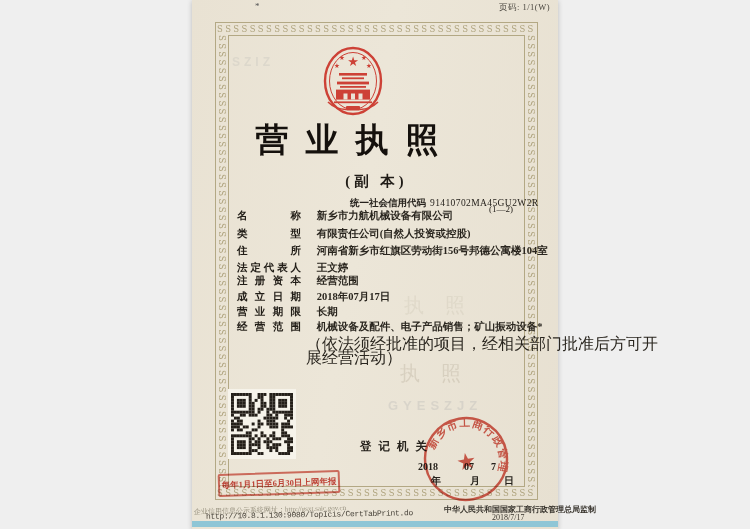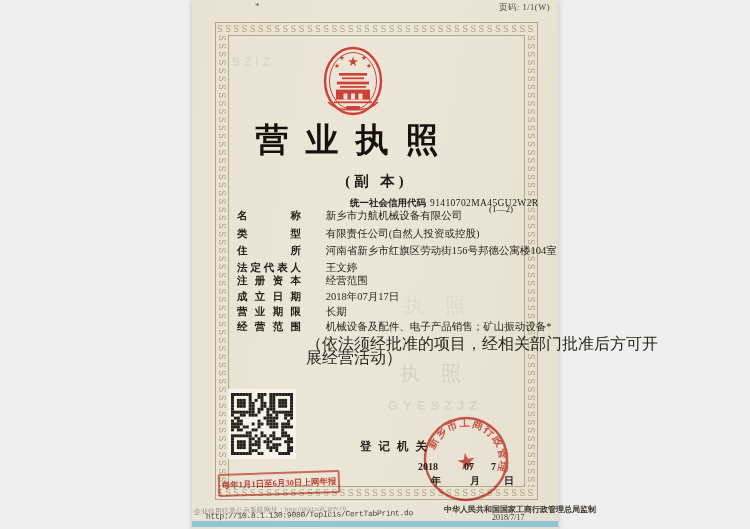--- a/index.html
+++ b/index.html
@@ -38,21 +38,21 @@
   .subtitle{
     position:absolute;left:23px;width:323px;top:172px;text-align:center;
     font-weight:bold;font-size:14.5px;letter-spacing:4px;color:#201c17;
   }
   .credit-line{position:absolute;left:158px;top:192px;white-space:nowrap;}
   .credit-line .lbl{font-weight:bold;font-size:9.5px;color:#26221d;}
   .credit-line .code{font-size:9.5px;color:#26221d;letter-spacing:.4px;}
   .page-index{position:absolute;left:297px;top:204px;font-size:9px;color:#26221d;}
   .row{position:absolute;left:45px;white-space:nowrap;font-size:10.5px;color:#2a261f;}
   .row .label{display:inline-block;width:64px;font-weight:bold;text-align:justify;text-align-last:justify;vertical-align:top;color:#211d17;}
-  .row .value{display:inline-block;margin-left:22px;vertical-align:top;}
+  .row .value{display:inline-block;margin-left:13px;vertical-align:top;font-weight:bold;}
   .scope-extra{position:absolute;left:114px;font-size:16px;color:#2a261f;white-space:nowrap;}
   .qr{position:absolute;left:36px;top:389px;width:68px;height:70px;background:#f6f3ea;
       display:flex;align-items:center;justify-content:center;}
   .reg-label{position:absolute;left:168px;top:439px;font-weight:bold;font-size:11.5px;letter-spacing:7px;color:#26221c;}
   .reg-date{position:absolute;left:226px;top:461px;width:120px;height:26px;font-weight:bold;font-size:10px;color:#26221c;}
   .reg-date span{position:absolute;top:0;}
   .reg-units{position:absolute;left:226px;top:474px;width:120px;height:14px;font-weight:bold;font-size:10px;color:#26221c;}
   .reg-units span{position:absolute;top:0;}
   .seal{position:absolute;left:230px;top:415px;width:88px;height:88px;mix-blend-mode:multiply;opacity:.88;}
   .rect-stamp{

